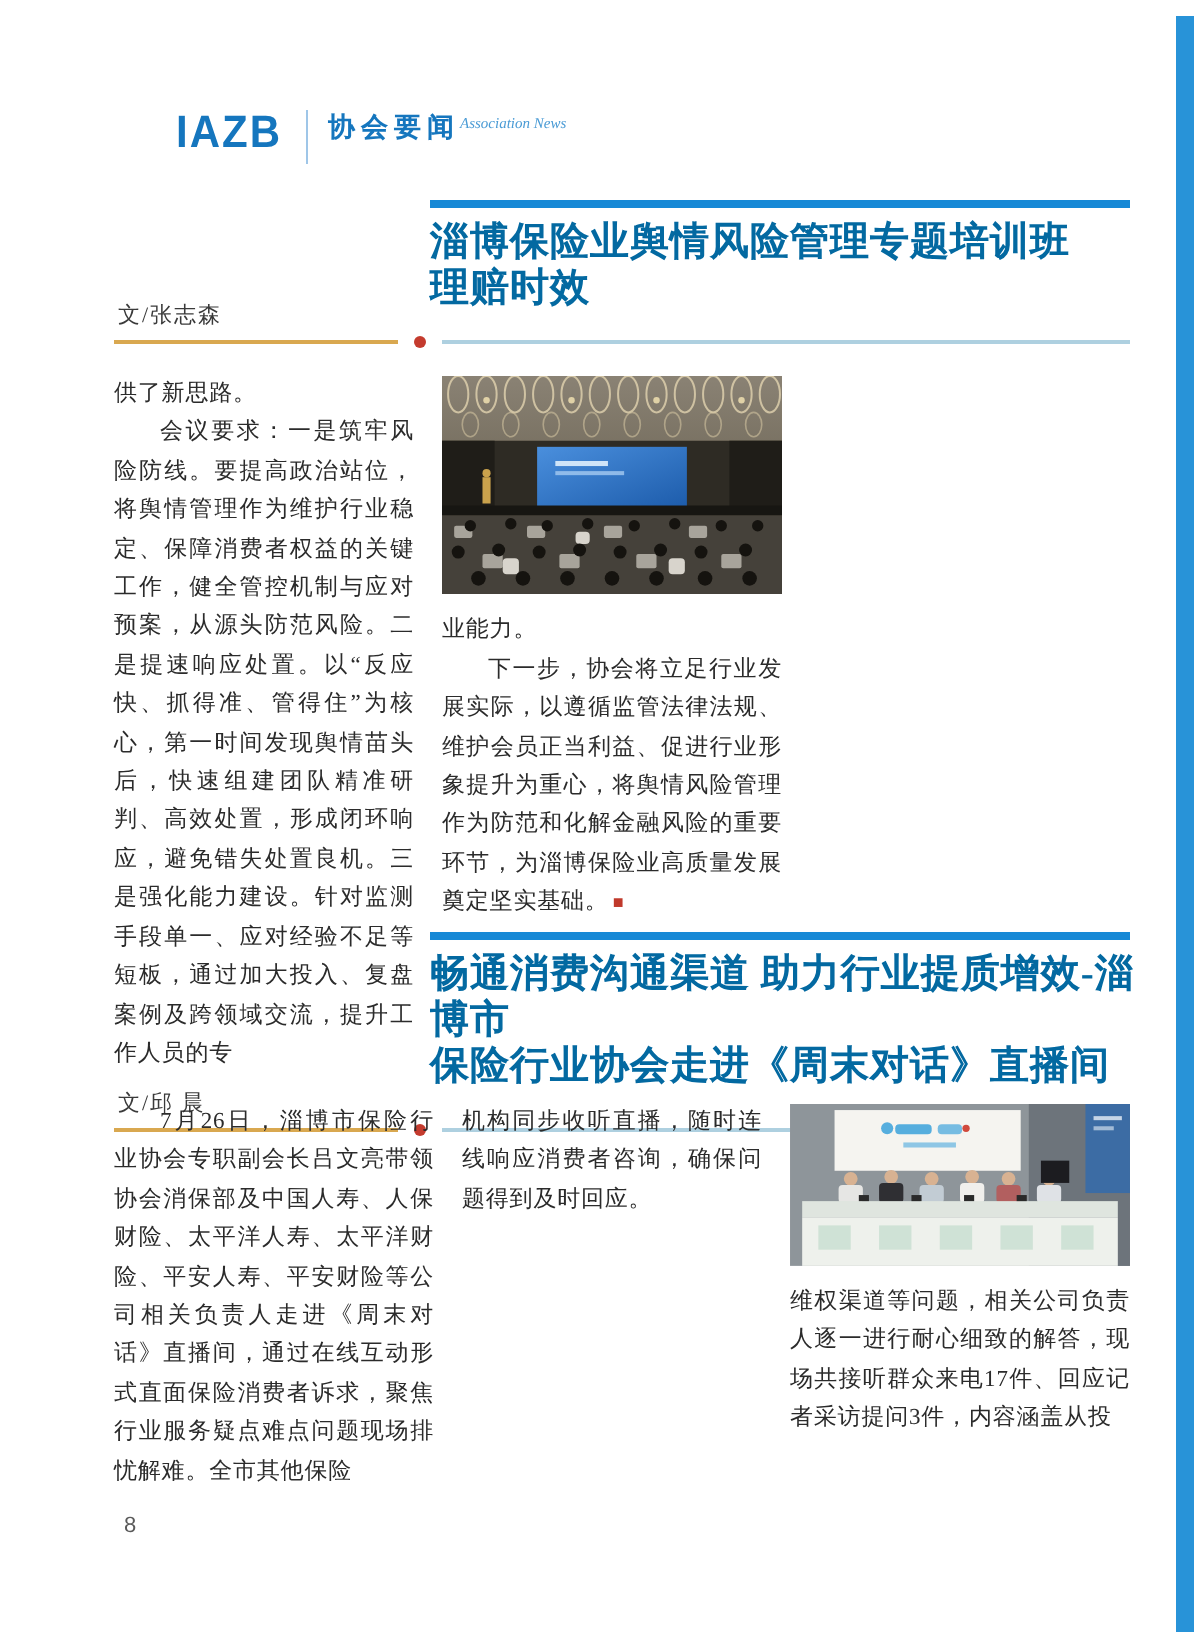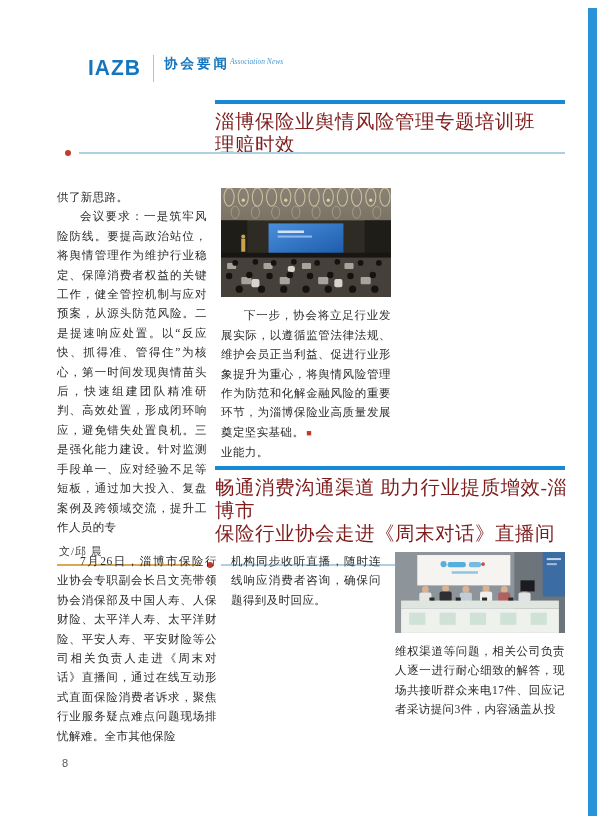--- a/index.html
+++ b/index.html
@@ -13,21 +13,21 @@
         color:#1576be;letter-spacing:1px;transform:scaleY(1.08);}
   .header-divider{width:1px;height:27px;background:#9fc6e8;margin:0 10px 0 12px;}
   .section-block{display:flex;flex-direction:row;}
   .section-cn{color:#1576be;font-size:13.5px;font-weight:bold;letter-spacing:3px;}
   .section-en{color:#4a9bd5;font-size:7.5px;font-style:italic;margin-top:2px;
               font-family:"Liberation Serif","DejaVu Serif",serif;}
 
   
   .rule-top{position:absolute;left:215px;width:350px;height:4px;background:#1789d6;}
   .a1-rule{top:100px;} .a2-rule{top:466px;}
-  .title{position:absolute;left:215px;width:356px;color:#7f1d1d;font-weight:normal;
+  .title{position:absolute;left:215px;width:356px;color:#0369a1;font-weight:bold;
          font-size:19.5px;line-height:23px;letter-spacing:0.5px;}
   .a1-title{top:110px;} .a2-title{top:476px;}
   .byline-row{position:absolute;left:57px;width:508px;display:flex;align-items:flex-end;}
   .a1-byline{top:150px;} .a2-byline{top:544px;}
   .byline-box{width:142px;}
   .byline{font-size:11px;color:#3a3a3a;letter-spacing:1px;padding-left:2px;display:block;}
   .gold-rule{height:2px;background:#d9a850;margin-top:5px;}
   .dot{width:6px;height:6px;border-radius:50%;background:#c43b2e;margin:0 8px -2px 8px;flex:0 0 auto;}
   .pale-rule{flex:1;height:2px;background:#aed0e0;}
 
@@ -63,20 +63,24 @@
   </div>
 
   <div class="rule-top a1-rule"></div>
 
   <div class="title a1-title">
     <div>淄博保险业舆情风险管理专题培训班</div>
     <div>理赔时效</div>
   </div>
 
   <div class="byline-row a1-byline">
+    <span class="byline-box">
+      <span class="byline">文/张志森</span>
+      <span class="gold-rule" style="display:block"></span>
+    </span>
     <span class="dot"></span>
     <span class="pale-rule"></span>
   </div>
 
   <div class="columns a1-cols">
     <div class="col-b">
       <p class="para">供了新思路。</p>
       <p class="para ind">会议要求：一是筑牢风险防线。要提高政治站位，将舆情管理作为维护行业稳定、保障消费者权益的关键工作，健全管控机制与应对预案，从源头防范风险。二是提速响应处置。以“反应快、抓得准、管得住”为核心，第一时间发现舆情苗头后，快速组建团队精准研判、高效处置，形成闭环响应，避免错失处置良机。三是强化能力建设。针对监测手段单一、应对经验不足等短板，通过加大投入、复盘案例及跨领域交流，提升工作人员的专</p>
     </div>
     <div class="col-c">
@@ -169,22 +173,22 @@
             <circle cx="18" cy="100" r="3.6"></circle>
               <circle cx="40" cy="100" r="3.6"></circle>
               <circle cx="62" cy="100" r="3.6"></circle>
             <circle cx="84" cy="100" r="3.6"></circle>
               <circle cx="106" cy="100" r="3.6"></circle>
               <circle cx="130" cy="100" r="3.6"></circle>
             <circle cx="152" cy="100" r="3.6"></circle>
           </g>
         </svg>
       </div>
+      <p class="para">业能力。</p>
       <p class="para ind"><span>下一步，协会将立足行业发展实际，以遵循监管法律法规、维护会员正当利益、促进行业形象提升为重心，将舆情风险管理作为防范和化解金融风险的重要环节，为淄博保险业高质量发展奠定坚实基础。</span><span class="endmark">■</span></p>
-      <p class="para">业能力。</p>
     </div>
   </div>
 
   <div class="rule-top a2-rule"></div>
 
   <div class="title a2-title">
     <div>畅通消费沟通渠道 助力行业提质增效-淄博市</div>
     <div>保险行业协会走进《周末对话》直播间</div>
   </div>
 

